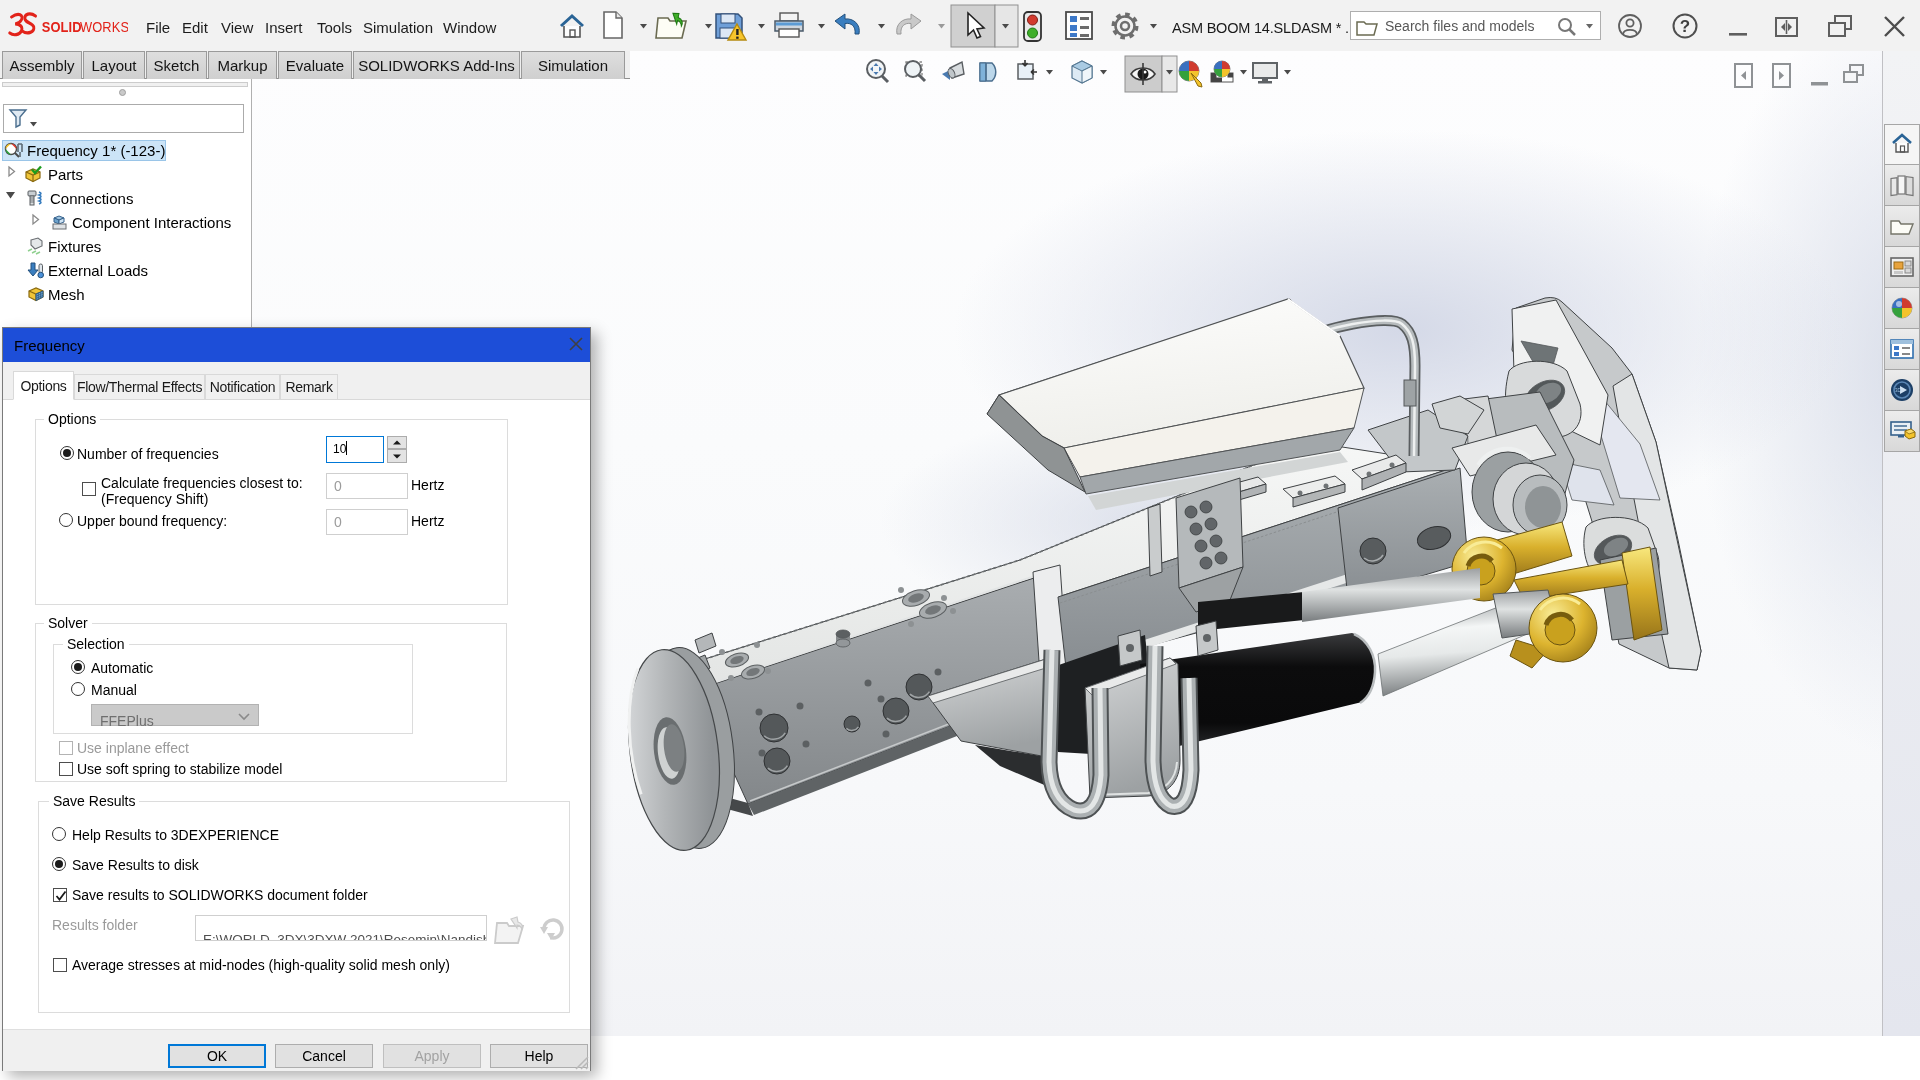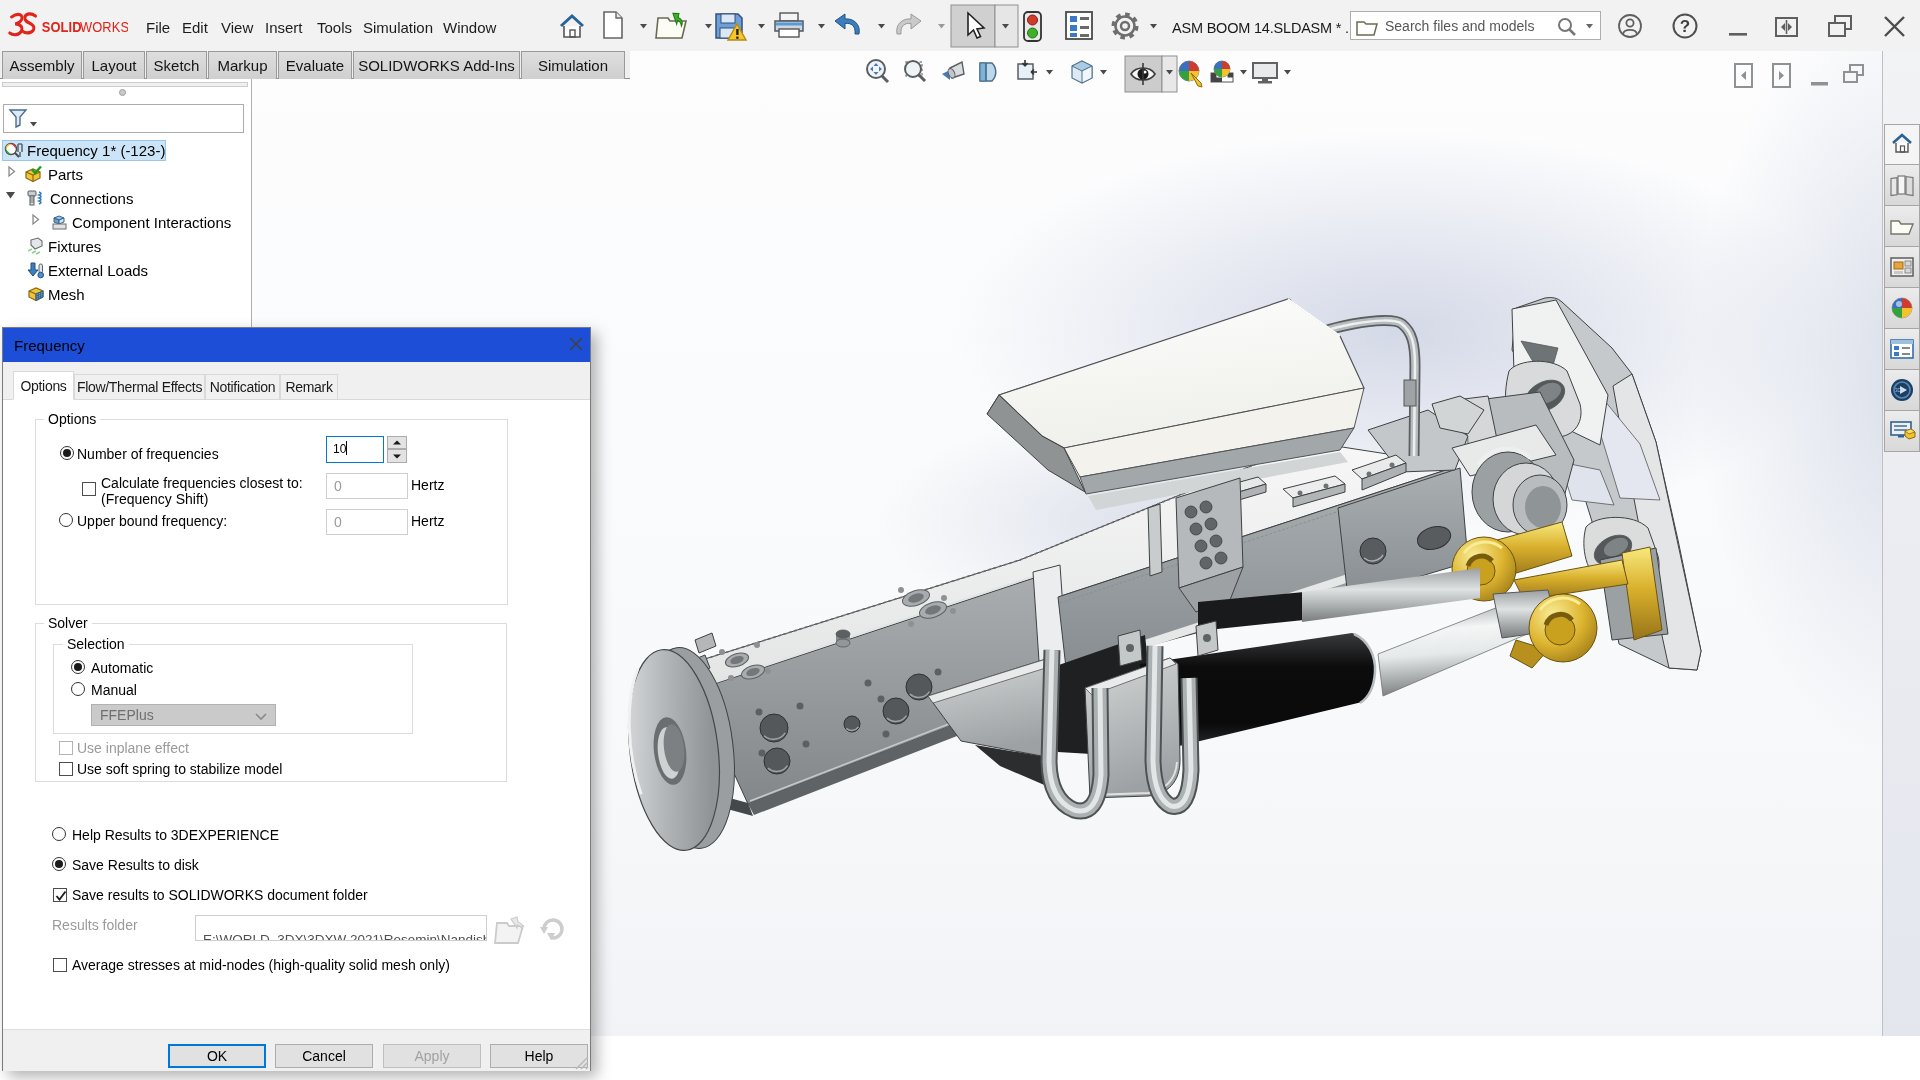--- a/index.html
+++ b/index.html
@@ -666,30 +666,33 @@
       <div class="grp" style="left:50px;top:244px;width:360px;height:90px">
           <span class="glabel" style="left:9px">Selection</span>
         </div>
       <div class="grp" style="left:32px;top:223px;width:472px;height:159px">
           <span class="glabel" style="left:8px">Solver</span>
         </div>
       <div class="radio sel" style="left:68px;top:260px"></div>
       <div class="dlbl" style="left:88px;top:260px">Automatic</div>
       <div class="radio" style="left:68px;top:282px"></div>
       <div class="dlbl" style="left:88px;top:282px">Manual</div>
-      <div style="position:absolute;left:88px;top:304px;width:185px;height:22px;background:#cacaca;border:1px solid #b2b2b2;font-size:14px;color:#6f6f6f;padding:2px 0 0 8px">FFEPlus
+      <div style="position:absolute;left:88px;top:304px;width:168px;height:22px;background:#cacaca;border:1px solid #b2b2b2;font-size:14px;color:#6f6f6f;padding:8px 0 0 8px">FFEPlus
         <svg width="12" height="8" style="position:absolute;right:8px;top:8px">
             <path d="M1 1 L6 6 L11 1" stroke="#8a8a8a" stroke-width="1.6" fill="none"></path>
           </svg>
       </div>
       <div class="check dis" style="left:56px;top:341px"></div>
       <div class="dlbl gray" style="left:74px;top:340px">Use inplane effect</div>
       <div class="check" style="left:56px;top:362px"></div>
       <div class="dlbl" style="left:74px;top:361px">Use soft spring to stabilize model</div>
 
+      <div class="grp" style="left:35px;top:401px;width:532px;height:212px">
+          <span class="glabel" style="left:10px">Save Results</span>
+        </div>
       <div class="radio" style="left:49px;top:427px"></div>
       <div class="dlbl" style="left:69px;top:427px">Help Results to 3DEXPERIENCE</div>
       <div class="radio sel" style="left:49px;top:457px"></div>
       <div class="dlbl" style="left:69px;top:457px">Save Results to disk</div>
       <div class="check" style="left:50px;top:488px"></div>
       <svg width="14" height="14" style="position:absolute;left:51px;top:489px" viewBox="0 0 14 14">
           <path d="M2.5 7 L5.5 10.5 L11.5 2.5" stroke="#1a1a1a" stroke-width="1.8" fill="none"></path>
         </svg>
       <div class="dlbl" style="left:69px;top:487px">Save results to SOLIDWORKS document folder</div>
       <div class="dlbl gray" style="left:49px;top:517px">Results folder</div>

